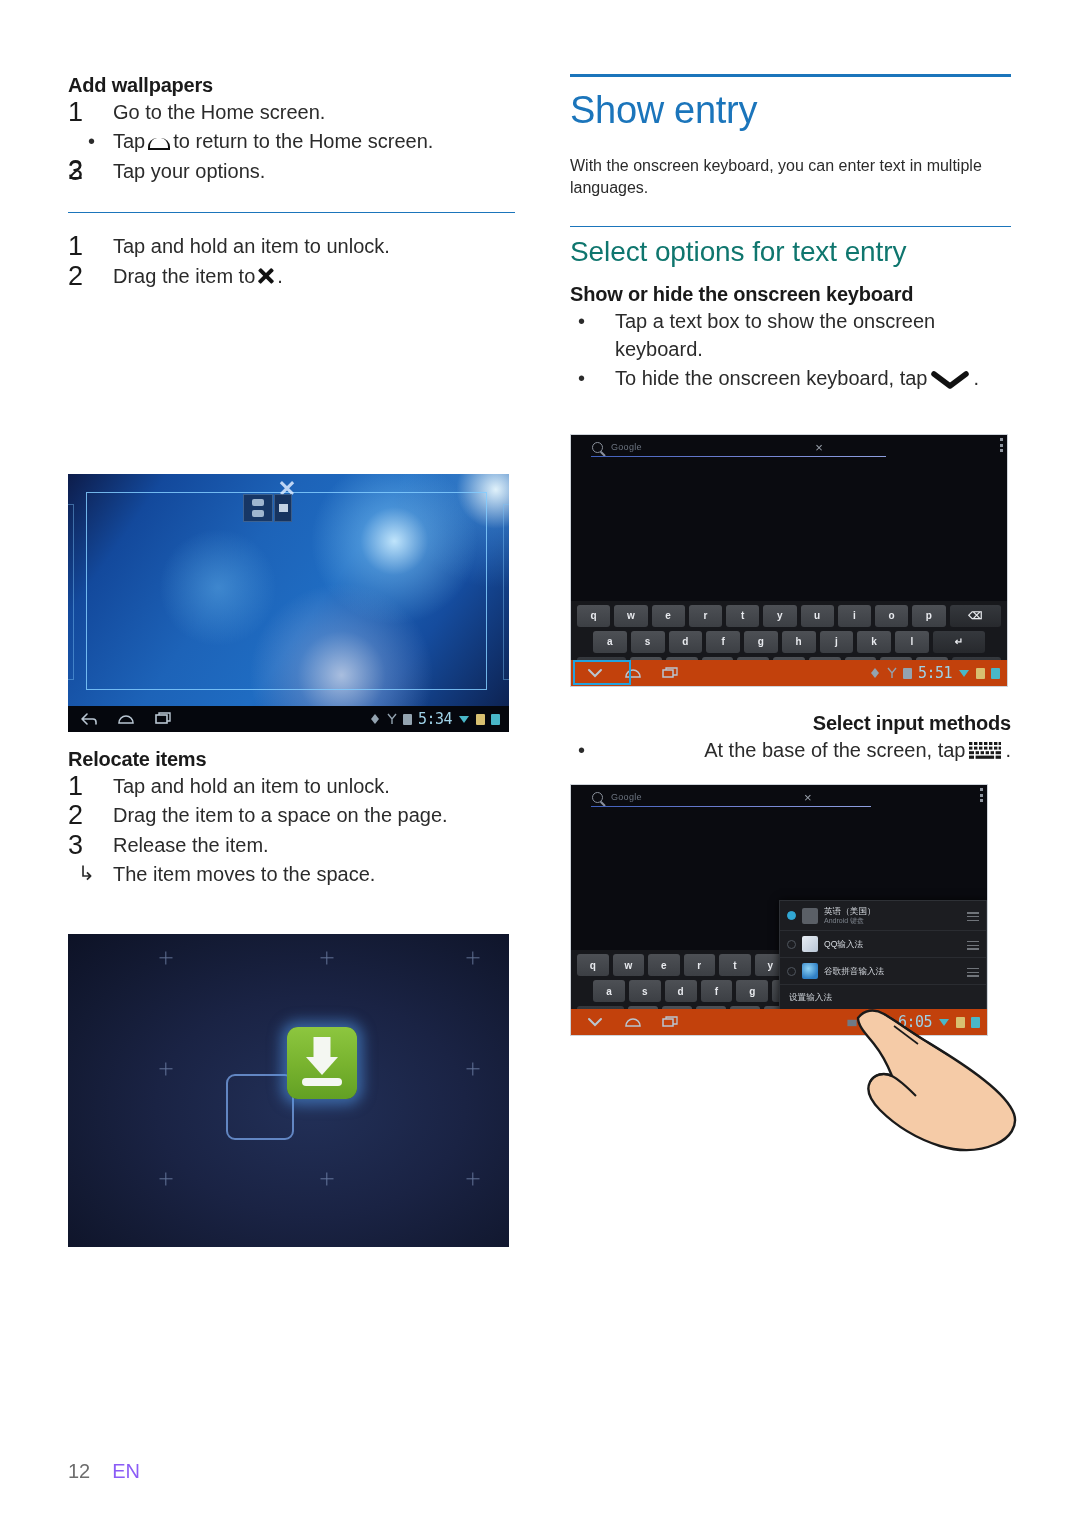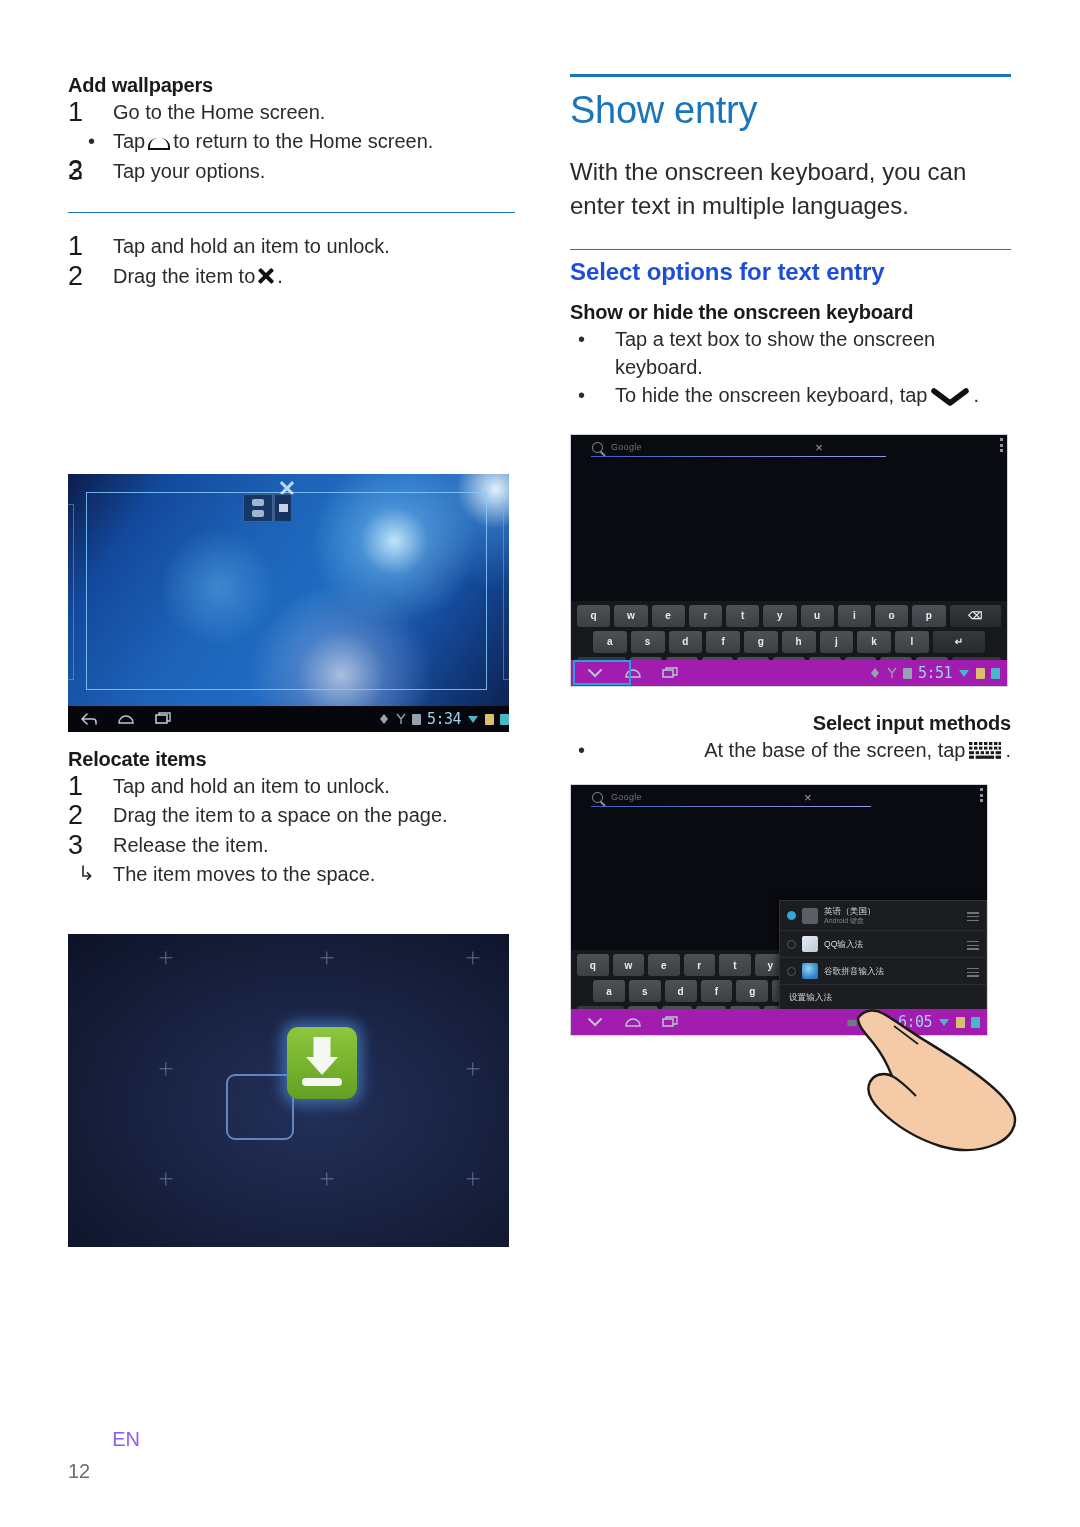--- a/index.html
+++ b/index.html
@@ -29,38 +29,38 @@
   h1.chapter {
     color: #1b75bb;
     font-size: 38px;
     font-weight: 400;
     letter-spacing: -0.3px;
     line-height: 1.15;
     padding-top: 6px;
     padding-bottom: 2px;
   }
   h2.section {
-    color: #1d4ed8;
-    font-size: 24px;
-    font-weight: 700;
+    color: #0f766e;
+    font-size: 28px;
+    font-weight: 400;
     letter-spacing: -0.1px;
     line-height: 1.2;
     padding-top: 3px;
   }
   h3.sub {
     font-size: 20px;
     font-weight: bold;
     color: #1a1a1a;
     letter-spacing: -0.2px;
     margin-bottom: 1px;
   }
 
   
   p.body {
-    font-size: 24px;
+    font-size: 16px;
     line-height: 1.42;
     color: #2b2b2b;
     font-weight: 300;
   }
 
   
   .steps { list-style: none; }
   .step {
     position: relative;
     padding-left: 45px;
@@ -190,21 +190,21 @@
     position:absolute; left: 4px; top: 9px; width: 9px; height: 8px; background:#c4d3e4;
   }
   .navbar {
     position: absolute; left: 0; right: 0; bottom: 0; height: 26px;
     background: #05070d;
     display: flex; align-items: center;
   }
   .navbar .nav-icons { display: flex; gap: 19px; padding-left: 12px; }
   .navbar .status {
     margin-left: auto; display: flex; align-items: center;
-    gap: 6px;  text-align: center;
+    gap: 6px; padding-right: 9px; text-align: center;
   }
   .clock {
     font-family: "DejaVu Sans Mono", monospace;
     font-size: 15px; color: #9fd2e8; letter-spacing: -0.5px;
   }
   .sq { width: 9px; height: 11px; background: #93a3b0; border-radius: 1px; display:block; }
   .sq.teal { background: #49b7c8; }
   .sq.amber { background: #d8c070; }
 
   
@@ -296,21 +296,21 @@
     font-family: "Liberation Sans", sans-serif;
   }
   .key.dark { background: linear-gradient(180deg,#35383d 0%, #27292d 100%); }
   .key.wide { flex: 1.55; }
   .key.space { flex: 6.6; color: #8d939c; font-weight: normal; font-size: 9px; }
   .krow.r2 { padding: 0 16px; }
   .krow.r4 .key { height: 22px; }
 
   .kb-nav {
     position: absolute; left: 0; right: 0; bottom: 0; height: 26px;
-    background: #a21caf; display: flex; align-items: center;
+    background: #c2410c; display: flex; align-items: center;
   }
   .kb-nav .nav-icons { display:flex; gap: 19px; padding-left: 14px; }
   .kb-nav .status { margin-left:auto; display:flex; align-items:center; gap:6px; padding-right: 7px; }
 
   .hl-box {
     position: absolute; left: 2px; bottom: 1px; width: 58px; height: 25px;
     border: 2.6px solid #22a3e0; box-sizing: border-box;
   }
 
   
@@ -344,21 +344,21 @@
   }
 
   
   .hand { position: absolute; left: 848px; top: 1004px; width: 190px; height: 175px; }
 
   
   .footer {
     position: absolute; left: 68px; bottom: 44px;
     font-size: 20px; color: #2b2b2b; display: flex; gap: 22px;
   }
-  .footer .pg { color: #6d6d6d; margin-top: 32px; }
+  .footer .pg { color: #6d6d6d; }
   .footer .lang { color: #8b5cf6; }
   .sp-14 { height: 14px; }
   .sp-20 { height: 20px; }
   .sp-26 { height: 26px; }
 </style>
 </head>
 <body>
 
 <div class="page">
 

